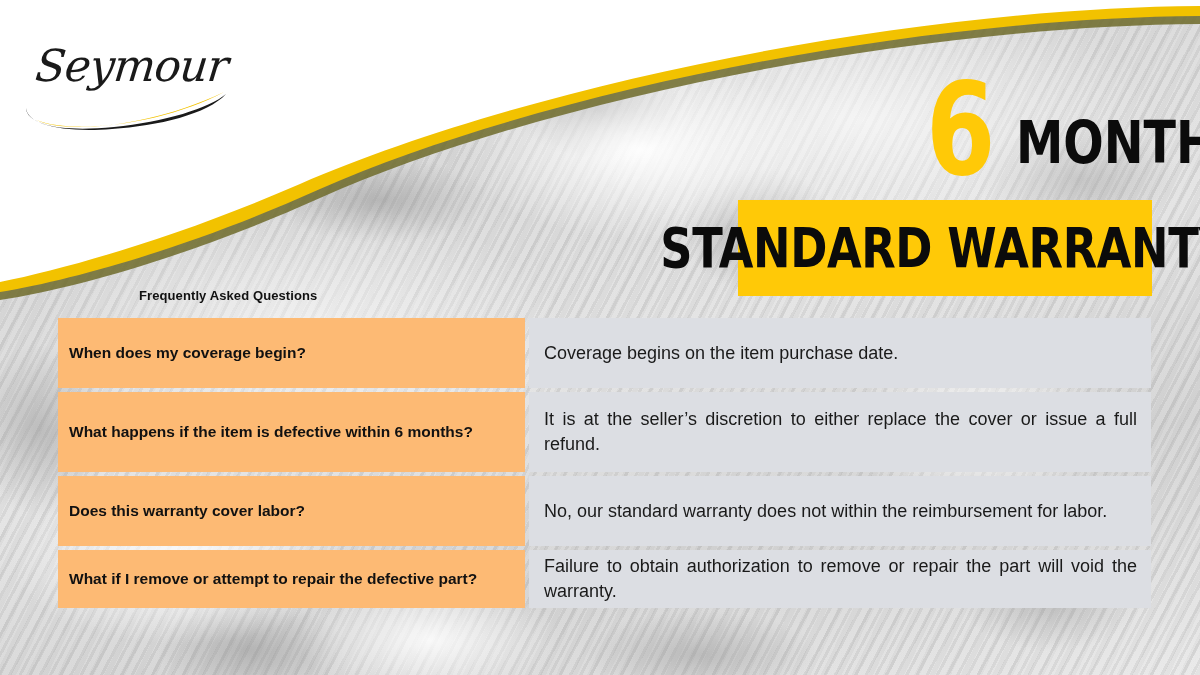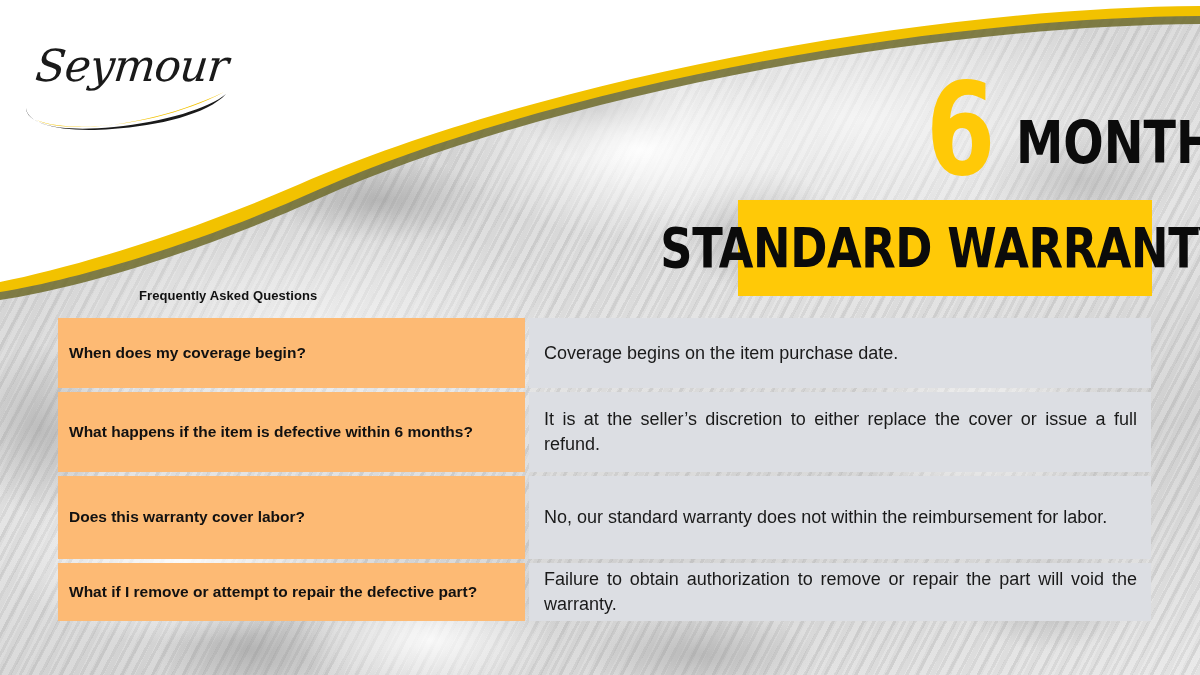--- a/index.html
+++ b/index.html
@@ -159,21 +159,21 @@
     font-family:"Liberation Sans", sans-serif;
     font-weight:400;
     font-size:18px;
     line-height:1.38;
     color:#1a1a1a;
     text-align:justify;
     width:100%;
   }
   .r1 .q-cell, .r1 .a-cell { height:70px; }
   .r2 .q-cell, .r2 .a-cell { height:80px; }
-  .r3 .q-cell, .r3 .a-cell { height:83px; }
+  .r3 .q-cell, .r3 .a-cell { height:70px; }
   .r4 .q-cell, .r4 .a-cell { height:58px; }
 </style>
 </head>
 <body>
 
 <div id="slide">
 
   <div class="photo-bg"></div>
   <div class="photo-blur"></div>
 

